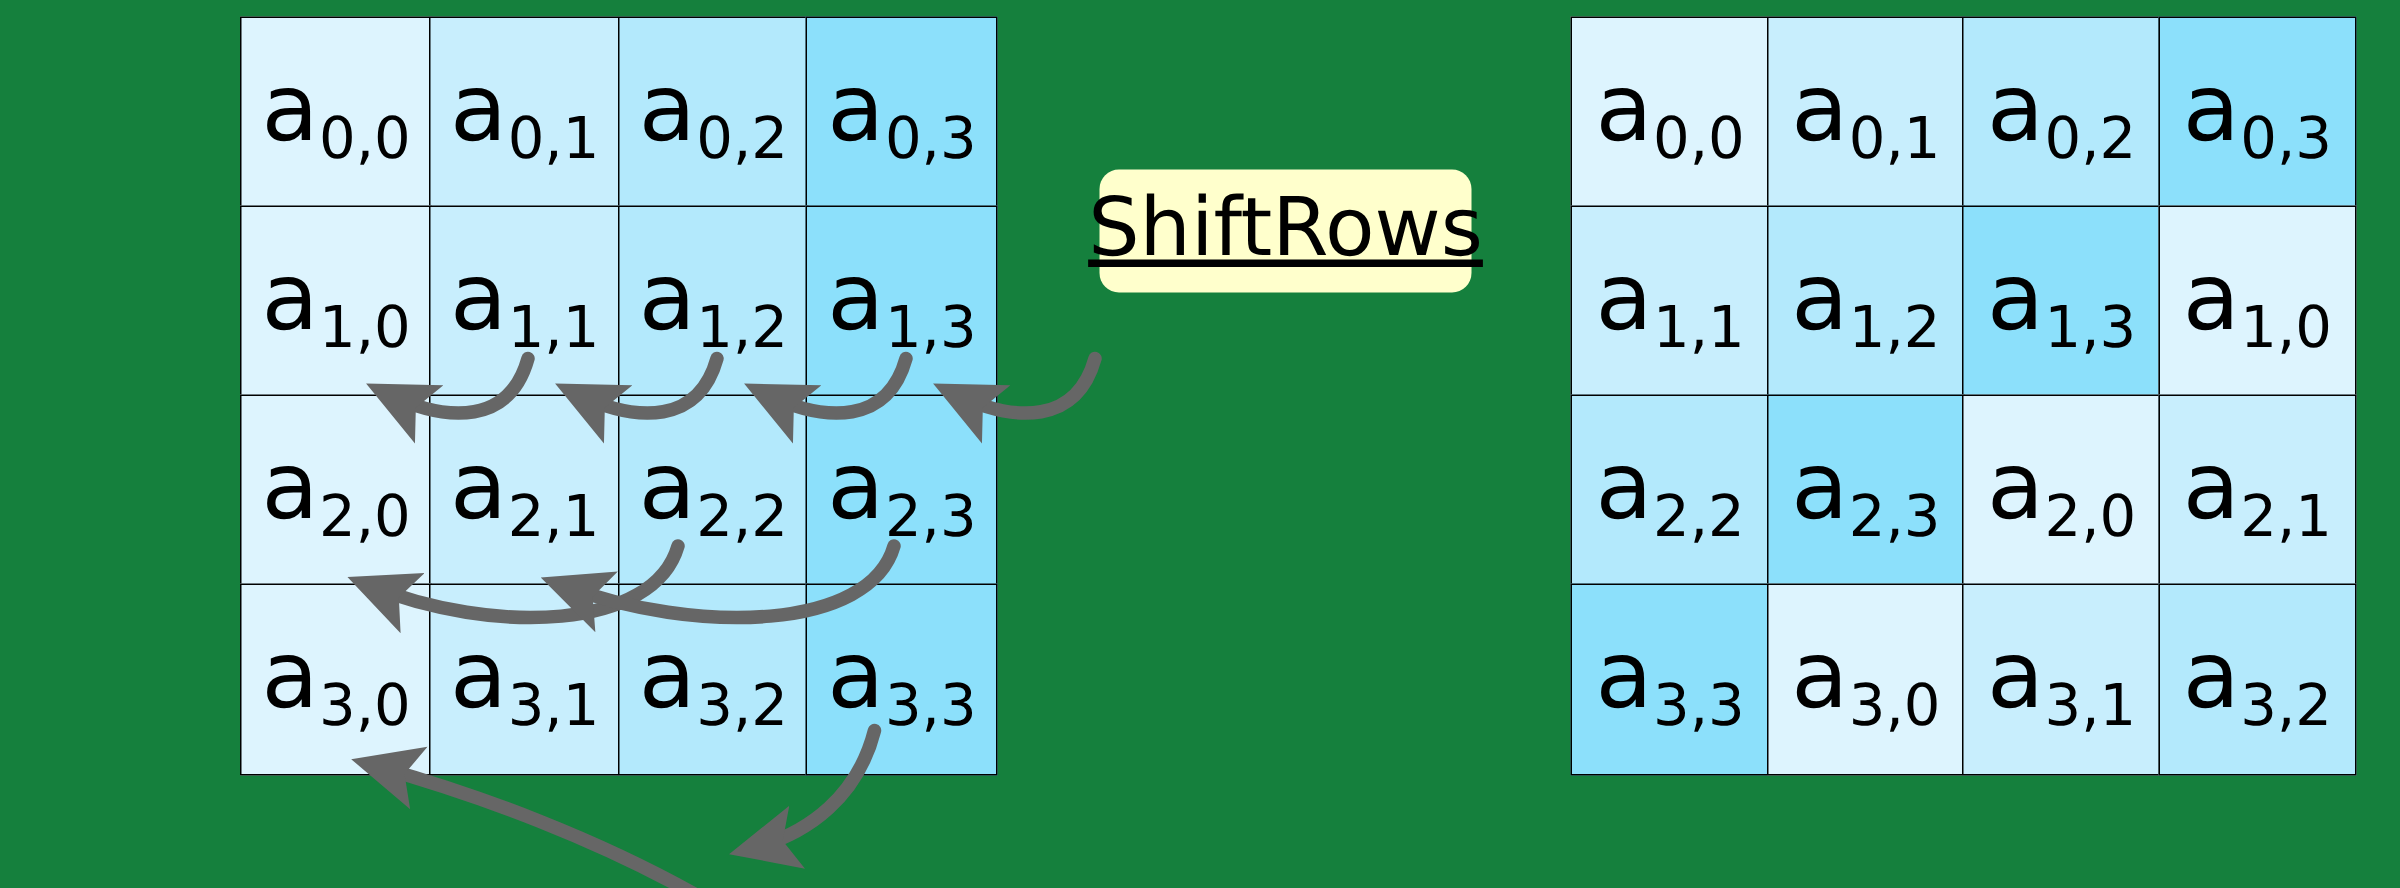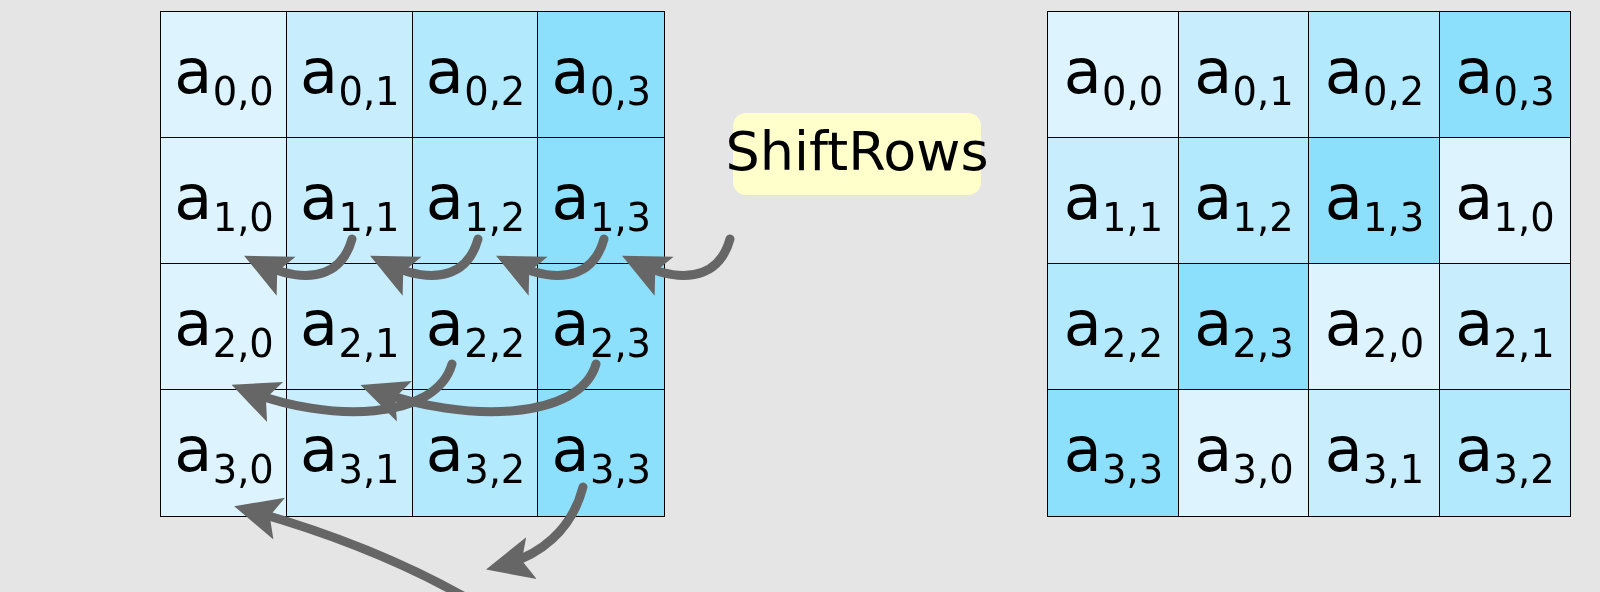--- a/index.html
+++ b/index.html
@@ -75,35 +75,36 @@
     align-items: center;
     justify-content: center;
     box-sizing: border-box;
   }
   #shiftrows-label {
     font-size: 54px;
     color: #000000;
     line-height: 1;
     white-space: nowrap;
     transform: translateY(-2px);
+    text-decoration: underline;
   }
 
   
   #arrow-layer {
     position: absolute;
     left: 0; top: 0;
     width: 1600px;
     height: 592px;
     pointer-events: none;
   }
 </style>
 </head>
 <body style="background: rgb(0, 0, 0);">
 
-<div id="stage" style="background: #e5e5e5;">
+<div id="stage" style="background: #15803d;">
 
   <div class="matrix" id="matrix-input">
       <div class="cell" style="background: rgb(221, 244, 254); border-color: rgb(0, 0, 0);">
         <span class="cell-label" style="color: rgb(0, 0, 0);">a<sub>0,0</sub></span>
       </div>
       <div class="cell" style="background: rgb(200, 238, 253); border-color: rgb(0, 0, 0);">
         <span class="cell-label" style="color: rgb(0, 0, 0);">a<sub>0,1</sub></span>
       </div>
       <div class="cell" style="background: rgb(179, 233, 252); border-color: rgb(0, 0, 0);">
         <span class="cell-label" style="color: rgb(0, 0, 0);">a<sub>0,2</sub></span>

